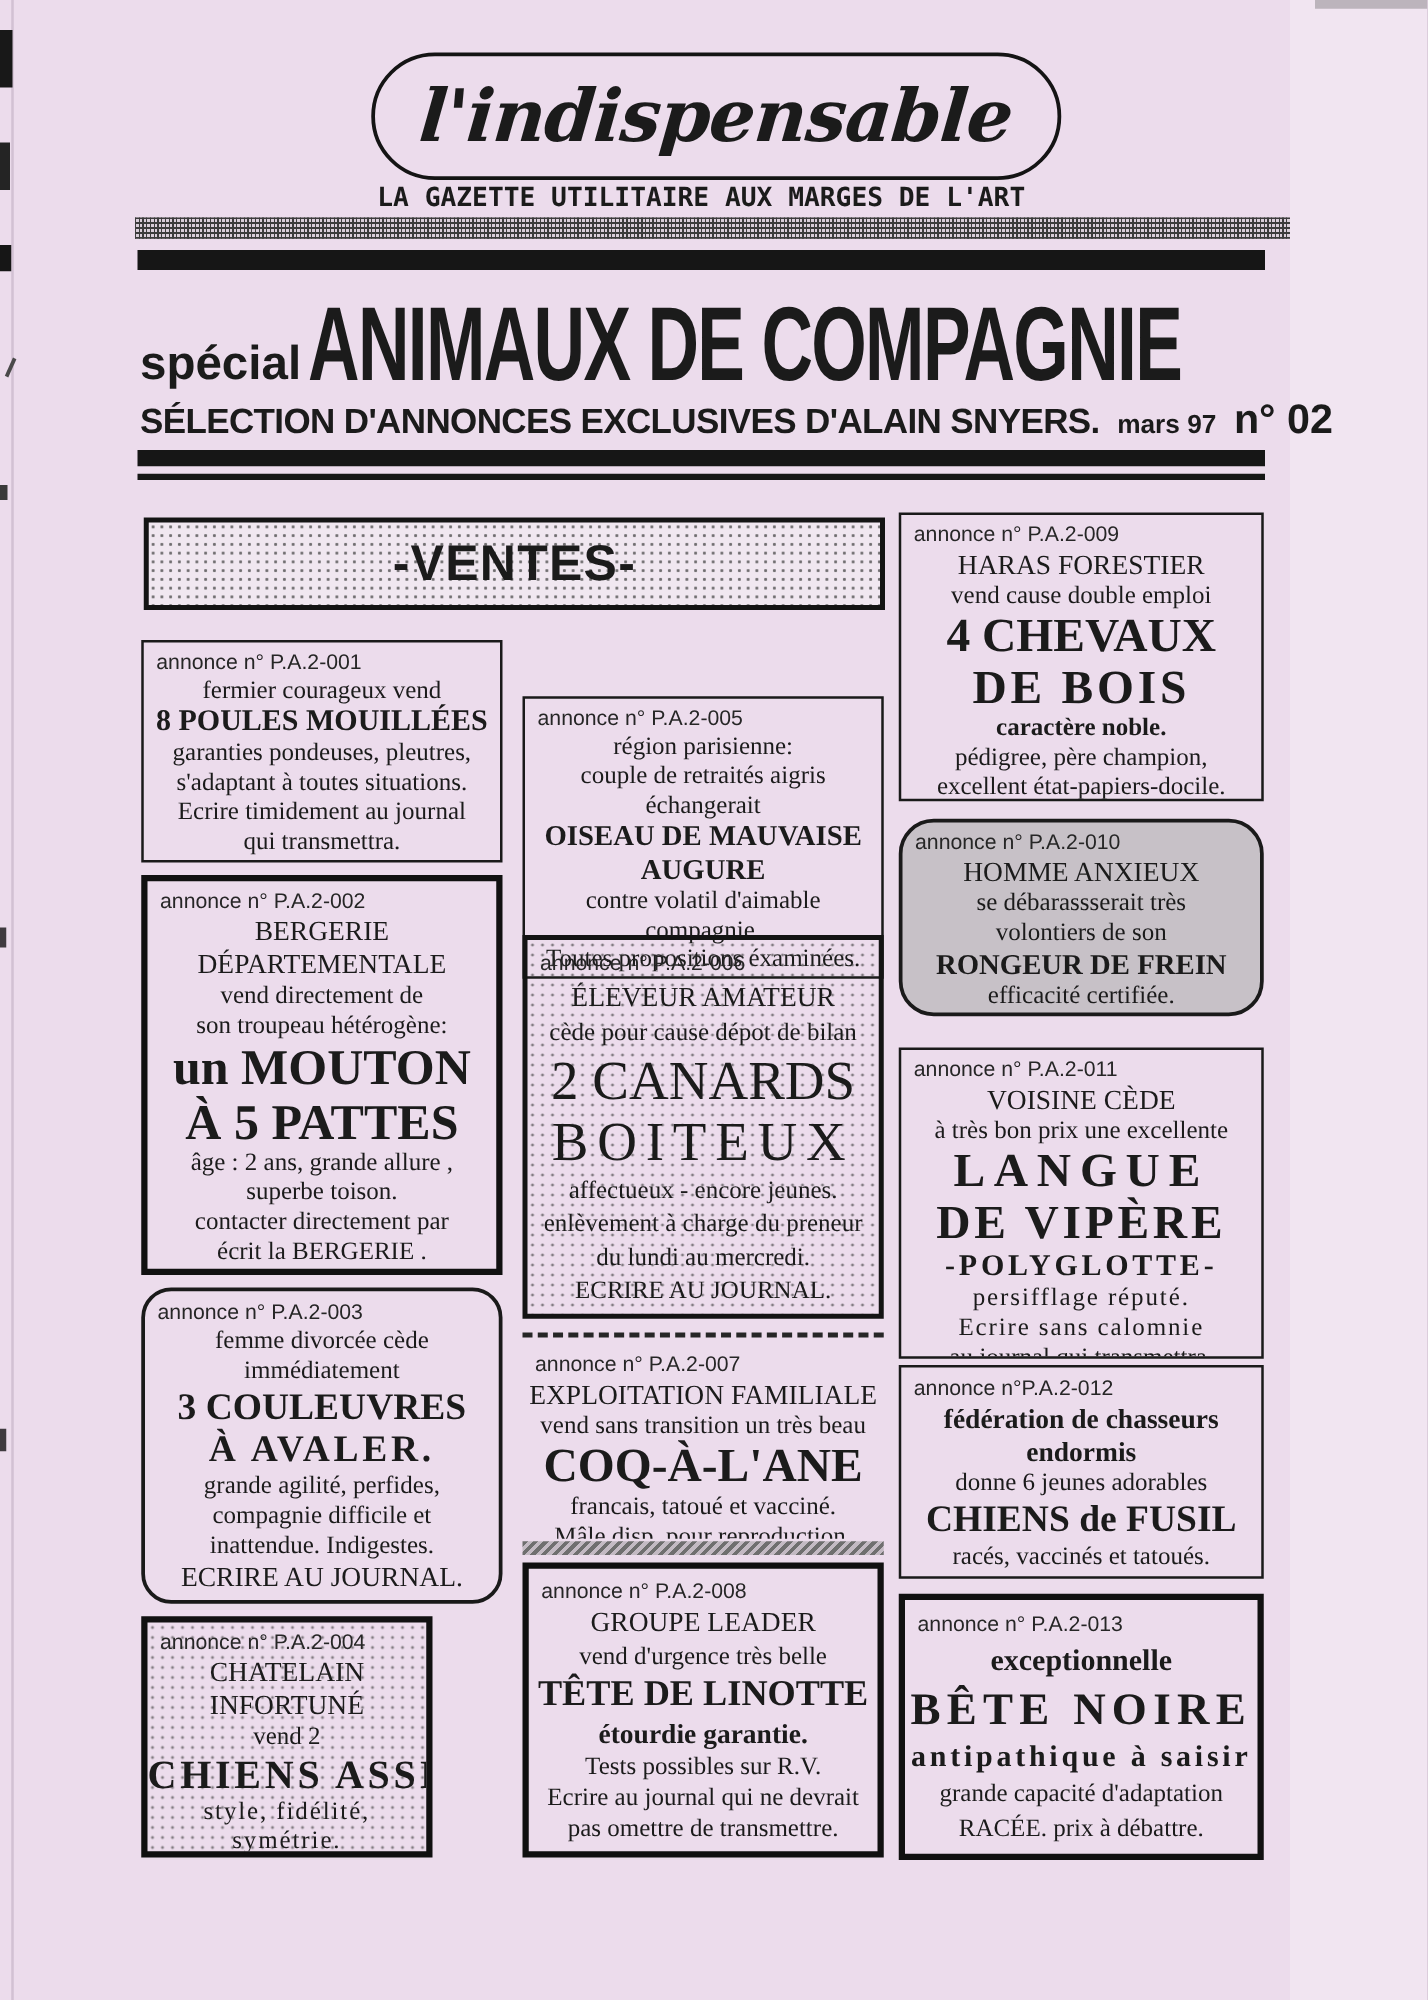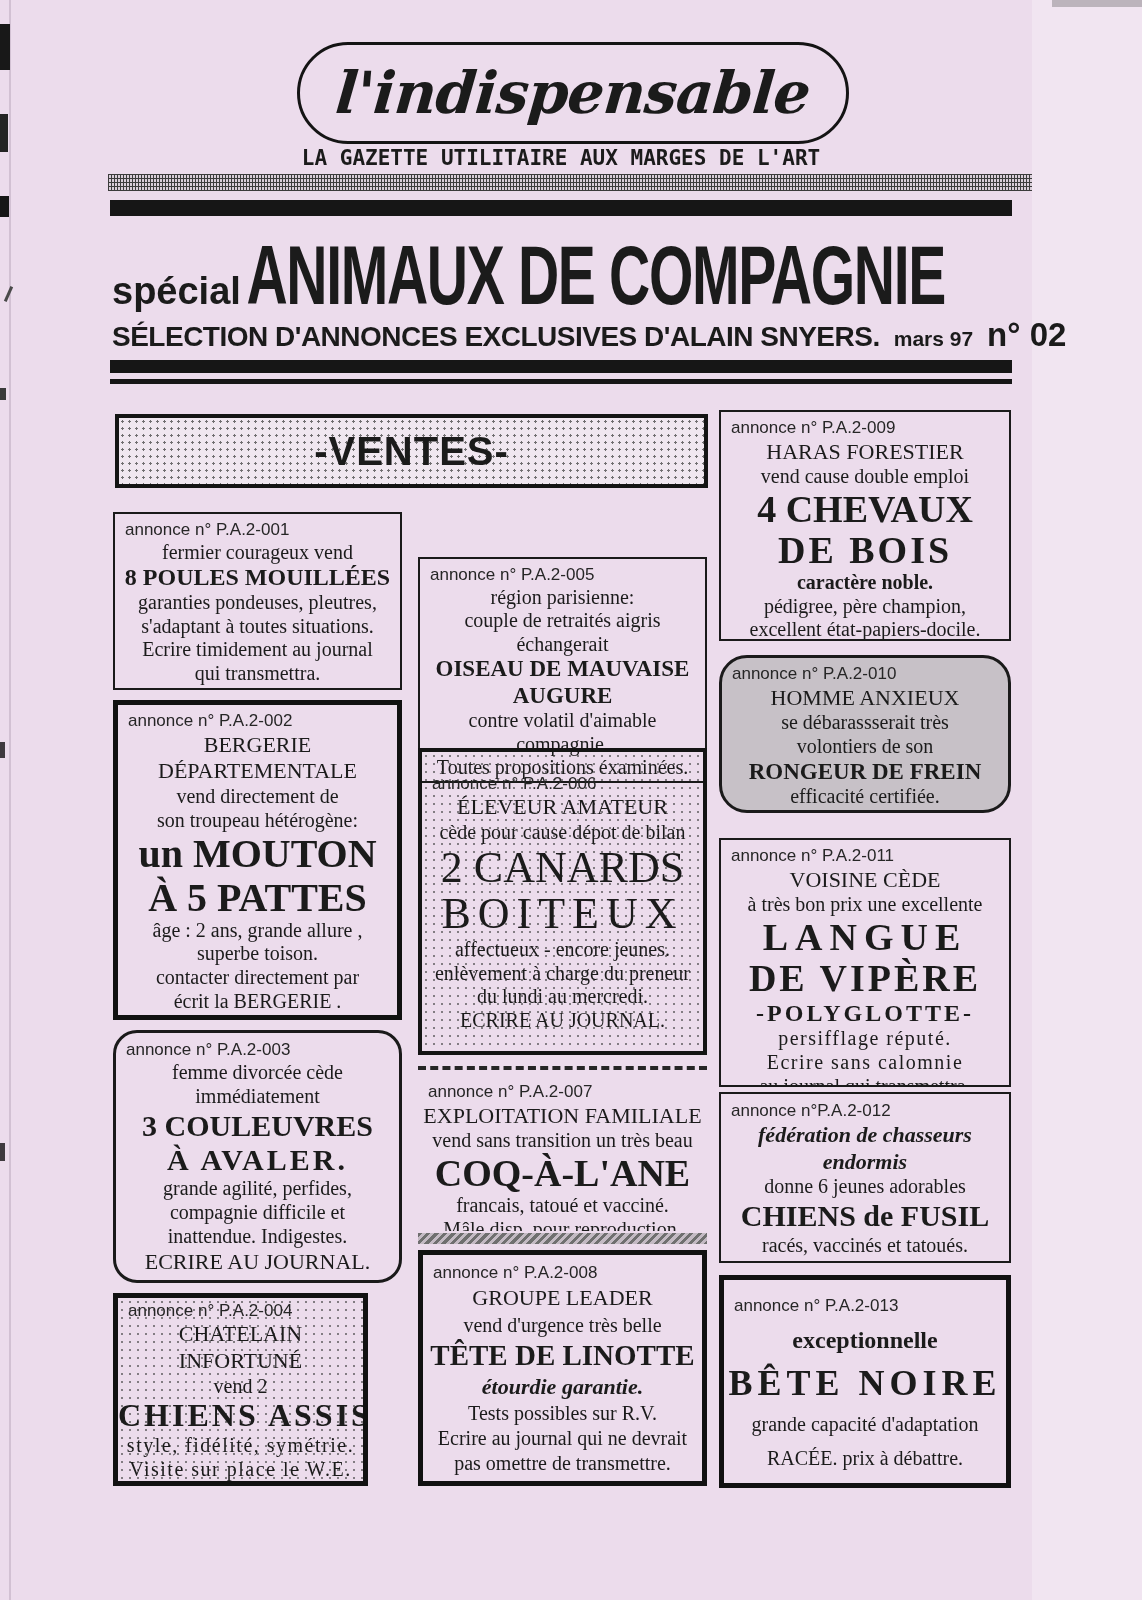--- a/index.html
+++ b/index.html
@@ -53,21 +53,21 @@
 
   
   .ad{box-sizing:border-box;display:flex;flex-direction:column;justify-content:space-evenly;
       text-align:center;padding:3px 0;overflow:hidden;}
   .ad-label{font-family:"Liberation Sans",sans-serif;font-size:17px;text-align:left;color:#262626;
             padding:3px 0 1px 10px;line-height:1.15;}
   .ln{font-family:"Liberation Serif",serif;line-height:1.18;}
   .body{font-size:20px;}
   .caps{font-size:22px;line-height:1.22;}
   .b20{font-size:20px;font-weight:bold;}
-  .b22{font-size:22px;font-weight:bold;font-style:italic;}
+  .b22{font-size:22px;font-weight:bold;}
   .b24{font-size:24px;font-weight:bold;}
   .h23{font-size:23px;font-weight:bold;line-height:1.15;}
   .h24{font-size:24px;font-weight:bold;line-height:1.12;white-space:nowrap;}
   .h29{font-size:29px;font-weight:bold;line-height:1.12;white-space:nowrap;}
   .h30{font-size:30px;font-weight:bold;line-height:1.12;white-space:nowrap;}
   .h32{font-size:32px;font-weight:bold;line-height:1.12;white-space:nowrap;}
   .h34{font-size:30px;font-weight:bold;line-height:1.1;white-space:nowrap;}
   .h36{font-size:36px;font-weight:bold;line-height:1.1;white-space:nowrap;}
   .h38{font-size:38px;font-weight:bold;line-height:1.08;white-space:nowrap;}
   .h40{font-size:40px;font-weight:bold;line-height:1.08;white-space:nowrap;}
@@ -75,27 +75,27 @@
   .ls1{letter-spacing:3px;}
   .ls2{letter-spacing:5px;}
   .ls3{letter-spacing:7px;}
   .sp1{letter-spacing:1.5px;}
 
   .bd2{border:2px solid #1a1a1a;}
   .bd3{border:3px solid #1a1a1a;}
   .bd4{border:4px solid #141414;}
   .bd5{border:5px solid #111;}
   .rnd{border-radius:24px;}
-  .dots{background-image:radial-gradient(circle,rgba(60,60,60,.6) 1px,transparent 1.4px);background-size:8px 8px;justify-content:center;}
+  .dots{background-image:radial-gradient(circle,rgba(60,60,60,.6) 1px,transparent 1.4px);background-size:8px 8px;}
   .grey{background:#c7c1c7;border-radius:28px;}
 
   .a1 {left:113px;top:512px;width:289px;height:178px;}
   .a2 {left:113px;top:700px;width:289px;height:320px;}
   .a3 {left:113px;top:1030px;width:289px;height:253px;}
-  .a4 {left:113px;top:1293px;width:255px;height:193px;}
+  .a4 {left:113px;top:1293px;width:233px;height:193px;}
   .a5 {left:418px;top:512px;width:289px;height:226px;margin-top:45px;}
   .a6 {left:418px;top:748px;width:289px;height:307px;}
   .rule7{left:418px;top:1066px;width:289px;height:0;border-top:4px dashed #262626;}
   .a7 {left:418px;top:1076px;width:289px;height:155px;}
   .hatch8{left:418px;top:1233px;width:289px;height:11px;
           background:repeating-linear-gradient(135deg,#6f6f6f 0 3px,#c3bac3 3px 6px);}
   .a8 {left:418px;top:1250px;width:289px;height:236px;}
   .a9 {left:719px;top:410px;width:292px;height:231px;}
   .a10{left:719px;top:655px;width:292px;height:158px;}
   .a11{left:719px;top:838px;width:292px;height:249px;}
@@ -258,17 +258,18 @@
       <div class="ln b22">fédération de chasseurs</div>
       <div class="ln b22">endormis</div>
       <div class="ln body">donne 6 jeunes adorables</div>
       <div class="ln h30">CHIENS de FUSIL</div>
       <div class="ln body">racés, vaccinés et tatoués.</div>
     </div>
   <div class="abs ad a13 bd5">
       <div class="ad-label">annonce n° P.A.2-013</div>
       <div class="ln b24">exceptionnelle</div>
       <div class="ln h36 ls2">BÊTE NOIRE</div>
+      <div class="ln b24 ls1">antipathique à saisir</div>
       <div class="ln body">grande capacité d'adaptation</div>
       <div class="ln body">RACÉE. prix à débattre.</div>
     </div>
 
 </div>
 
 </body></html>

